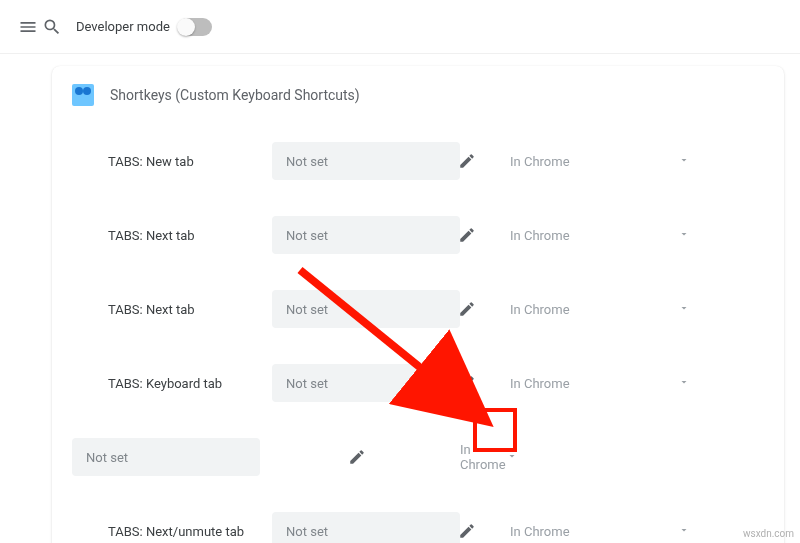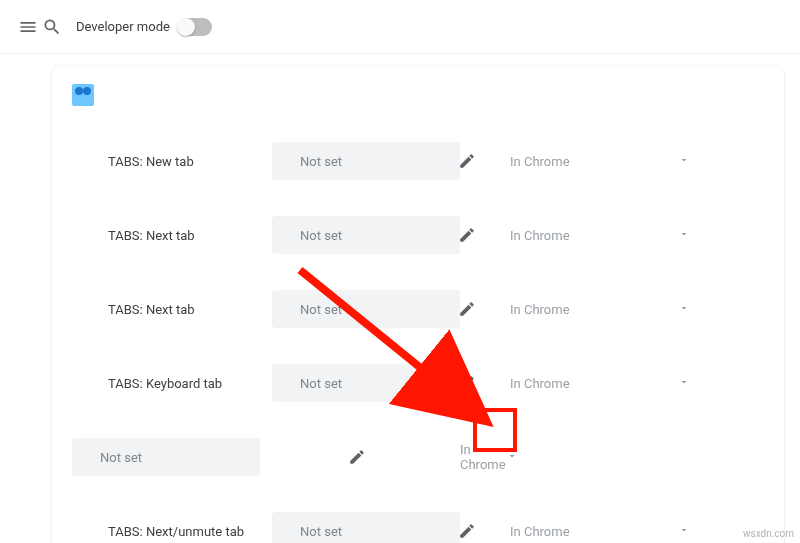--- a/index.html
+++ b/index.html
@@ -91,21 +91,21 @@
       font-size:13px;
       color:#3c4043;
       padding-left:36px;
     }
     .notset{
       background:#f1f3f4;
       color:#80868b;
       font-size:13px;
       height:38px;
       display:flex;align-items:center;
-      padding-left:28px;
+      padding-left:14px;
       border-radius:4px;
       width:188px;
     }
     .edit{
       width:36px;height:36px;
       display:flex;align-items:center;justify-content:center;
       margin:0 auto;
       cursor:pointer;
       color:#5f6368;
     }
@@ -147,20 +147,21 @@
         <path fill="currentColor" d="M15.5 14h-.79l-.28-.27A6.471 6.471 0 0016 9.5 6.5 6.5 0 109.5 16c1.61 0 3.09-.59 4.23-1.57l.27.28v.79l5 4.99L20.49 19l-4.99-5zm-6 0C7.01 14 5 11.99 5 9.5S7.01 5 9.5 5 14 7.01 14 9.5 11.99 14 9.5 14z"></path>
       </svg>
   </div>
   <div class="dev-label">Developer mode</div>
   <div class="toggle"></div>
 </div>
 
 <div class="card">
   <div class="card-header">
     <div class="ext-icon"></div>
+    <div class="card-title">Shortkeys (Custom Keyboard Shortcuts)</div>
   </div>
   <div id="rows">
       <div class="row">
     <div class="label">TABS: New tab</div>
     <div class="notset">Not set</div>
     <div class="edit">
       <svg width="18" height="18" viewBox="0 0 24 24">
             <path fill="currentColor" d="M3 17.25V21h3.75L17.81 9.94l-3.75-3.75L3 17.25zM20.71 7.04a1 1 0 000-1.41l-2.34-2.34a1 1 0 00-1.41 0l-1.83 1.83 3.75 3.75 1.83-1.83z"></path>
           </svg>
     </div>

